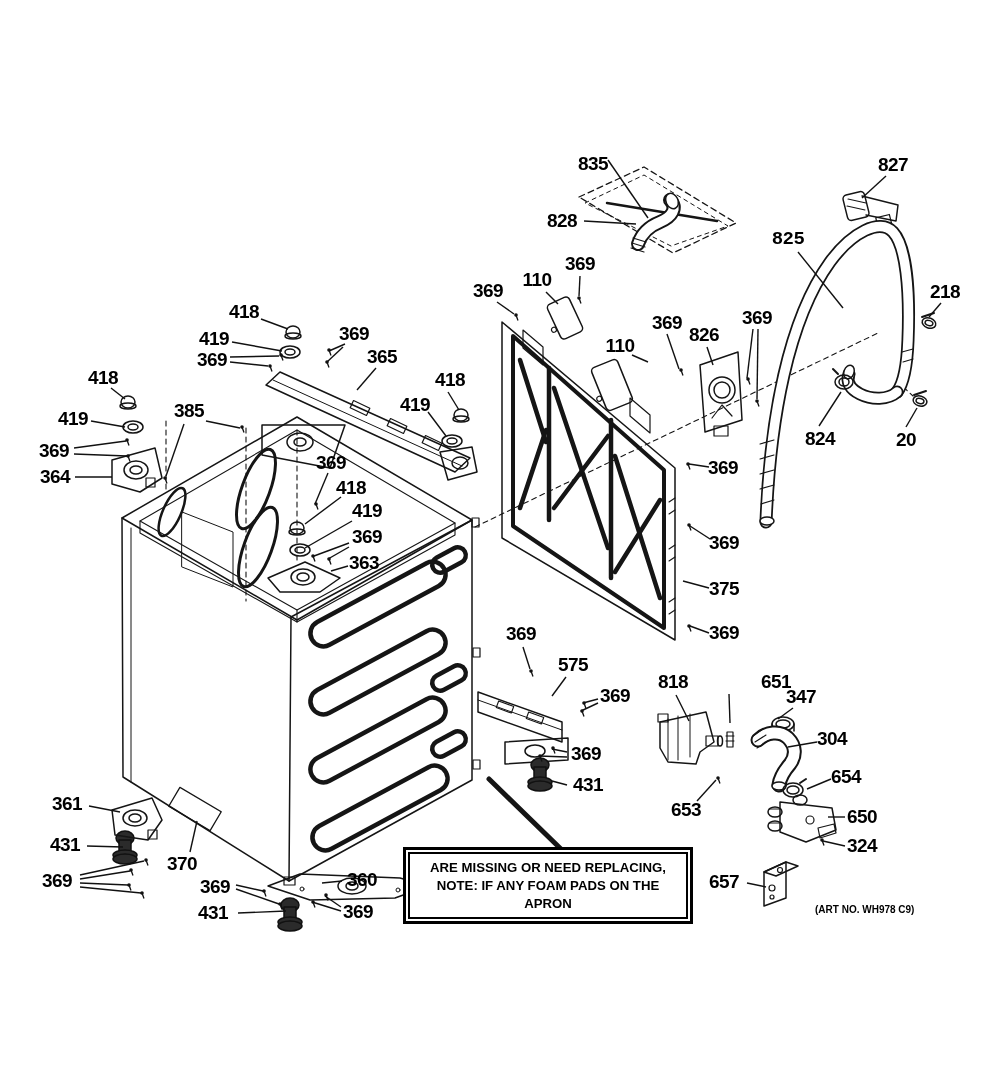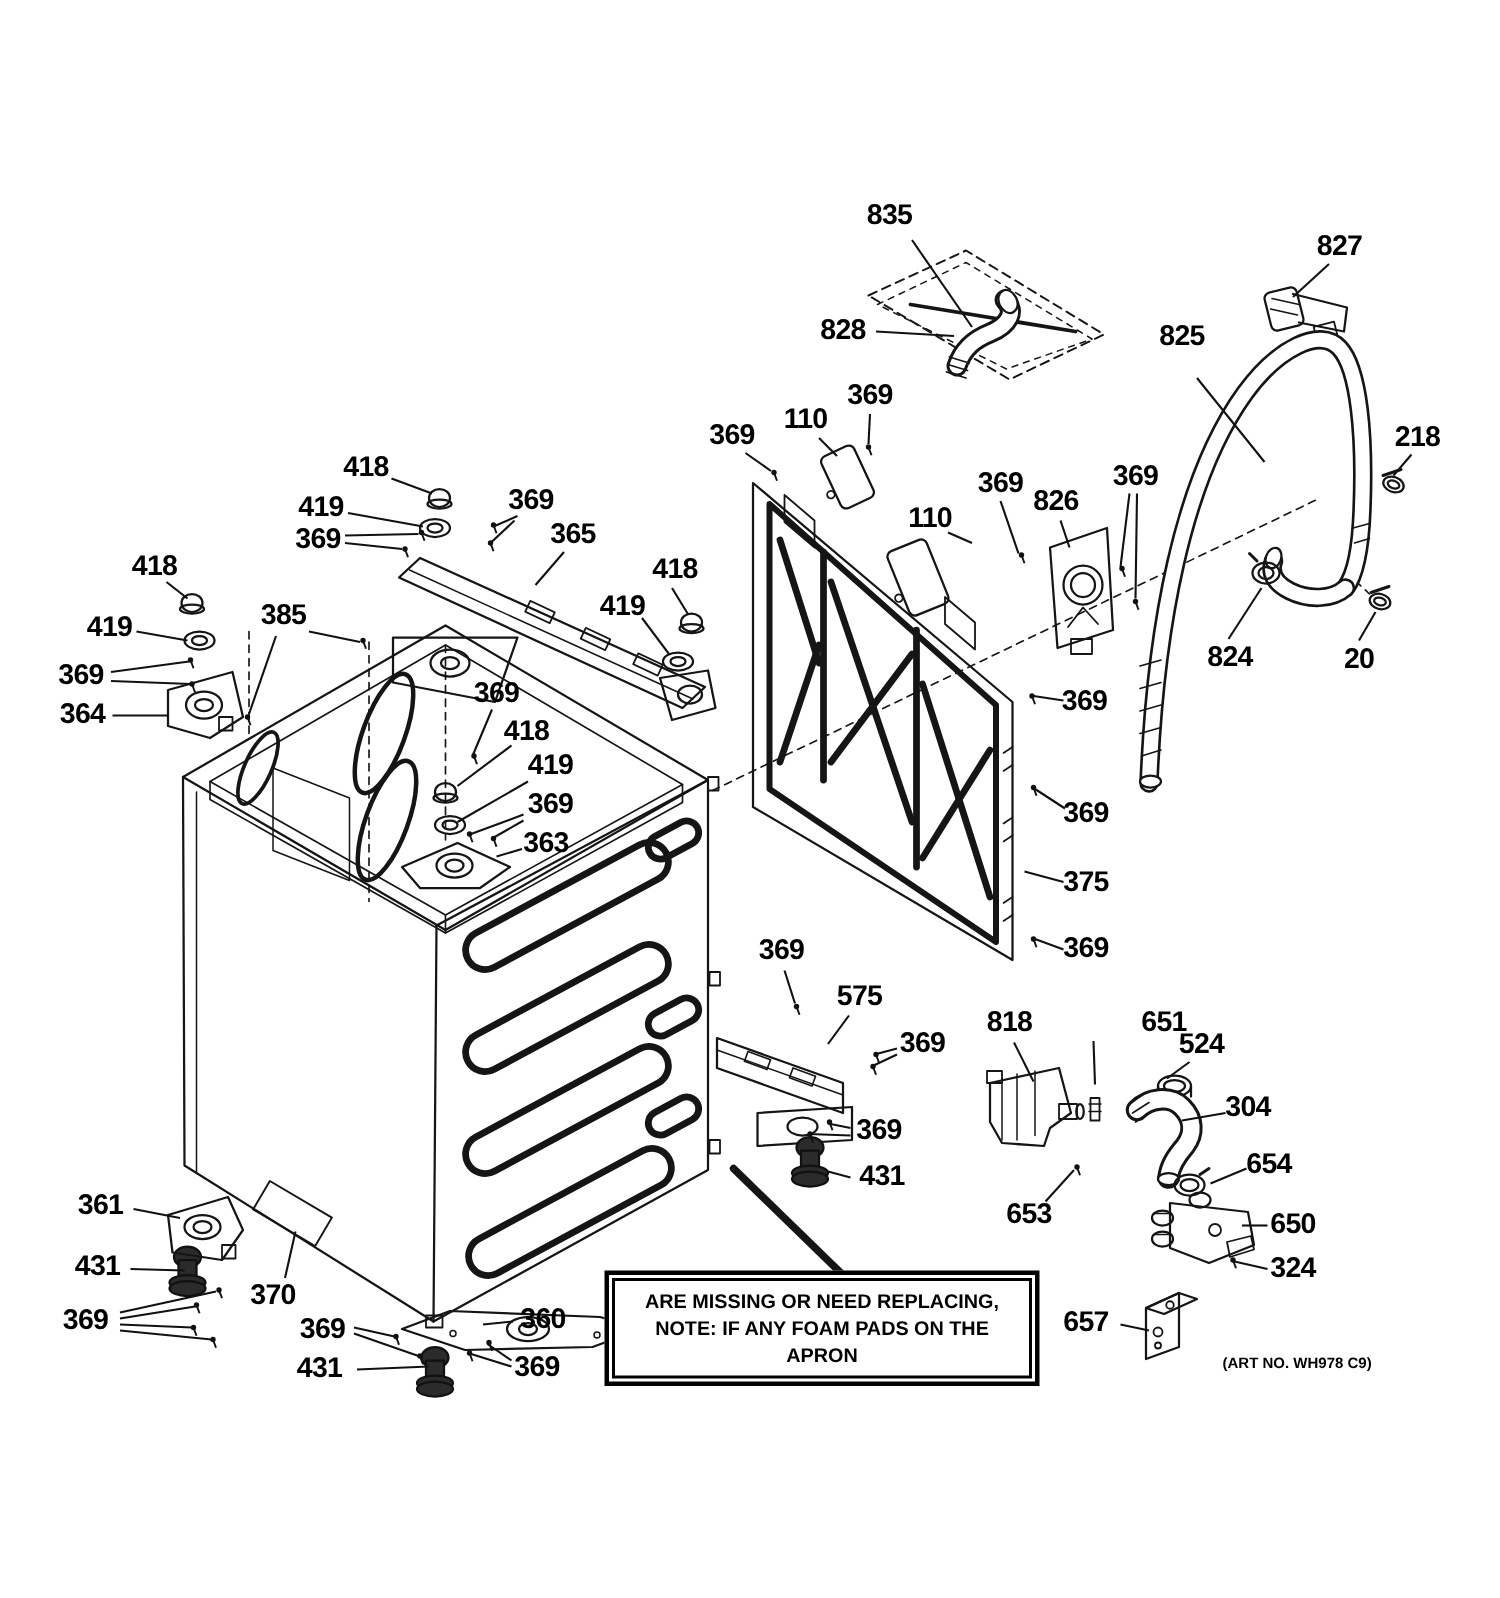--- a/index.html
+++ b/index.html
@@ -536,24 +536,24 @@
 
 <div class="notebox">
   <div class="inner">
     <div>ARE MISSING OR NEED REPLACING,</div>
     <div>NOTE: IF ANY FOAM PADS ON THE APRON</div>
   </div>
 </div>
 
 <div class="artno">(ART NO. WH978 C9)</div>
 
-<div class="callout" style="left: 593px; top: 144px;">835</div>
+<div class="callout" style="left: 593px; top: 164px;">835</div>
     <div class="callout" style="left: 562px; top: 221px;">828</div>
     <div class="callout" style="left: 893px; top: 165px;">827</div>
-    <div class="callout" style="left: 788px; top: 225px;">825</div>
+    <div class="callout" style="left: 788px; top: 239px; font-family: Liberation Mono, monospace;">825</div>
     <div class="callout" style="left: 945px; top: 292px;">218</div>
     <div class="callout" style="left: 820px; top: 439px;">824</div>
     <div class="callout" style="left: 906px; top: 440px;">20</div>
     <div class="callout" style="left: 103px; top: 378px;">418</div>
     <div class="callout" style="left: 73px; top: 419px;">419</div>
     <div class="callout" style="left: 54px; top: 451px;">369</div>
     <div class="callout" style="left: 55px; top: 477px;">364</div>
     <div class="callout" style="left: 189px; top: 411px;">385</div>
     <div class="callout" style="left: 244px; top: 312px;">418</div>
     <div class="callout" style="left: 214px; top: 339px;">419</div>
@@ -578,21 +578,21 @@
     <div class="callout" style="left: 367px; top: 511px;">419</div>
     <div class="callout" style="left: 367px; top: 537px;">369</div>
     <div class="callout" style="left: 364px; top: 563px;">363</div>
     <div class="callout" style="left: 521px; top: 634px;">369</div>
     <div class="callout" style="left: 573px; top: 665px;">575</div>
     <div class="callout" style="left: 615px; top: 696px;">369</div>
     <div class="callout" style="left: 586px; top: 754px;">369</div>
     <div class="callout" style="left: 588px; top: 785px;">431</div>
     <div class="callout" style="left: 673px; top: 682px;">818</div>
     <div class="callout" style="left: 728px; top: 682px; margin-left: 48px;">651</div>
-    <div class="callout" style="left: 801px; top: 697px;">524</div>
+    <div class="callout" style="left: 801px; top: 697px;">347</div>
     <div class="callout" style="left: 832px; top: 739px;">304</div>
     <div class="callout" style="left: 846px; top: 777px;">654</div>
     <div class="callout" style="left: 686px; top: 810px;">653</div>
     <div class="callout" style="left: 862px; top: 817px;">650</div>
     <div class="callout" style="left: 862px; top: 846px;">324</div>
     <div class="callout" style="left: 724px; top: 882px;">657</div>
     <div class="callout" style="left: 67px; top: 804px;">361</div>
     <div class="callout" style="left: 65px; top: 845px;">431</div>
     <div class="callout" style="left: 57px; top: 881px;">369</div>
     <div class="callout" style="left: 182px; top: 864px;">370</div>

